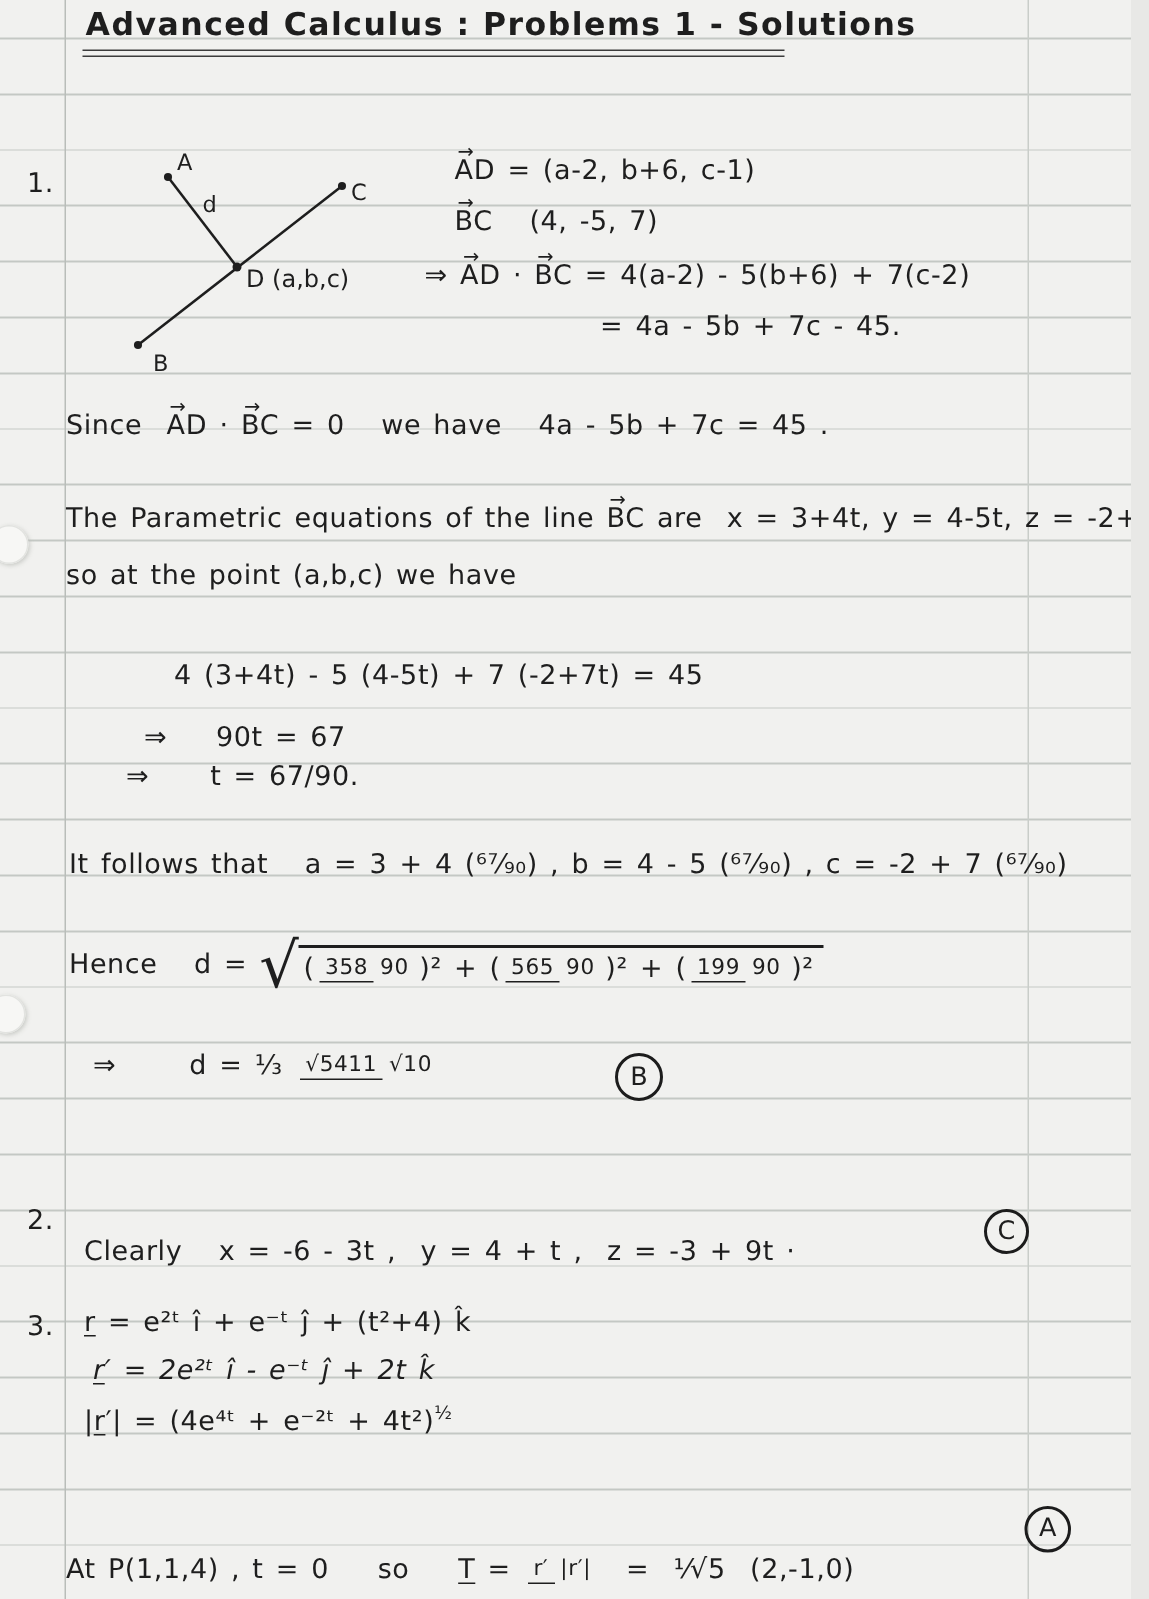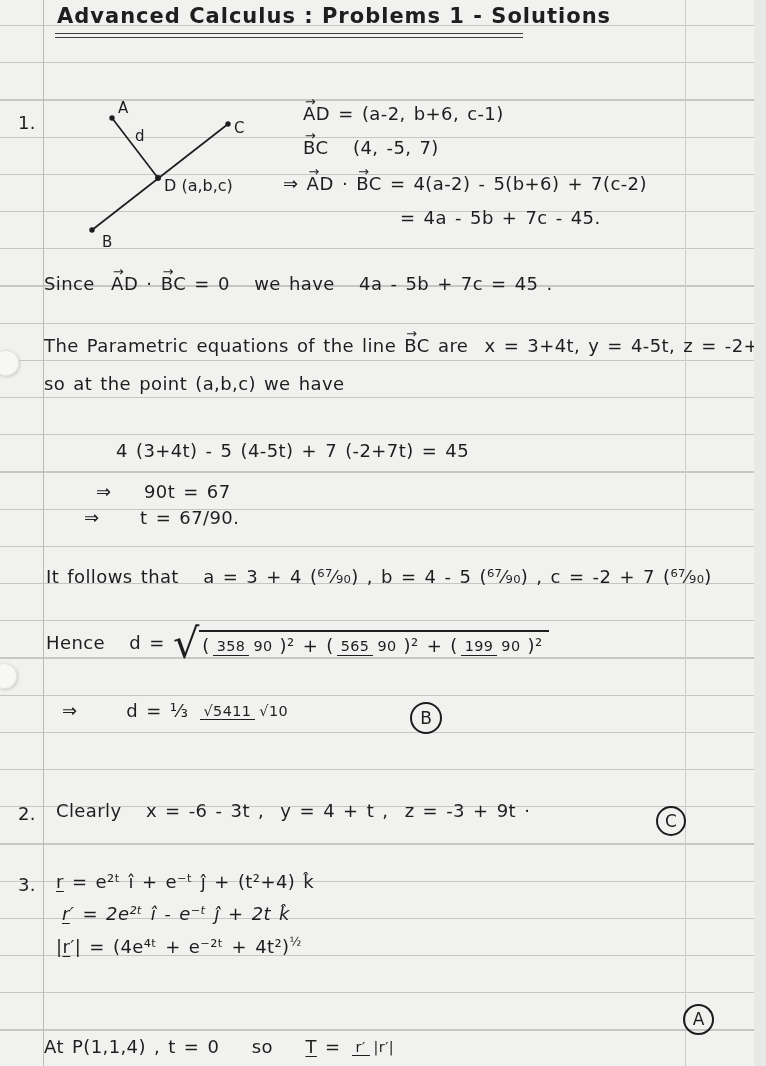--- a/index.html
+++ b/index.html
@@ -114,25 +114,25 @@
       <div class="hl" style="left: 44px; top: 273px;"><span>Since  </span><span class="vec">AD</span><span> · </span><span class="vec">BC</span><span> = 0   we have   4a - 5b + 7c = 45 .</span></div>
       <div class="hl" style="left: 44px; top: 335px;"><span>The Parametric equations of the line </span><span class="vec">BC</span><span> are  x = 3+4t, y = 4-5t, z = -2+7t</span></div>
       <div class="hl" style="left: 44px; top: 373px;"><span>so at the point (a,b,c) we have</span></div>
       <div class="hl" style="left: 116px; top: 440px;"><span>4 (3+4t) - 5 (4-5t) + 7 (-2+7t) = 45</span></div>
       <div class="hl" style="left: 96px; top: 481px;"><span>⇒    90t = 67</span></div>
       <div class="hl" style="left: 84px; top: 507px;"><span>⇒     t = 67/90.</span></div>
       <div class="hl" style="left: 46px; top: 566px; text-align: center;"><span>It follows that   a = 3 + 4 (⁶⁷⁄₉₀) , b = 4 - 5 (⁶⁷⁄₉₀) , c = -2 + 7 (⁶⁷⁄₉₀)</span></div>
       <div class="hl" style="left: 46px; top: 626px;"><span>Hence   d = </span><span class="rad">√</span><span class="ovl"><span>(</span><span class="frac"><span class="fn">358</span><span class="fd">90</span></span><span>)² + (</span><span class="frac"><span class="fn">565</span><span class="fd">90</span></span><span>)² + (</span><span class="frac"><span class="fn">199</span><span class="fd">90</span></span><span>)²</span></span></div>
       <div class="hl" style="left: 62px; top: 700px;"><span>⇒      d = ¹⁄₃ </span><span class="frac"><span class="fn">√5411</span><span class="fd">√10</span></span></div>
       <div class="hl" style="left: 18px; top: 803px;"><span>2.</span></div>
-      <div class="hl" style="left: 56px; top: 800px;"><span>Clearly   x = -6 - 3t ,  y = 4 + t ,  z = -3 + 9t ·</span></div>
+      <div class="hl" style="left: 56px; top: 824px;"><span>Clearly   x = -6 - 3t ,  y = 4 + t ,  z = -3 + 9t ·</span></div>
       <div class="hl" style="left: 18px; top: 874px;"><span>3.</span></div>
       <div class="hl" style="left: 56px; top: 871px;"><span class="ul">r</span><span> = e²ᵗ î + e⁻ᵗ ĵ + (t²+4) k̂</span></div>
       <div class="hl" style="left: 62px; top: 903px; font-style: italic;"><span class="ul">r</span><span>′ = 2e²ᵗ î - e⁻ᵗ ĵ + 2t k̂</span></div>
       <div class="hl" style="left: 56px; top: 935px;"><span>|</span><span class="ul">r</span><span>′| = (4e⁴ᵗ + e⁻²ᵗ + 4t²)</span><span class="sup">½</span></div>
-      <div class="hl" style="left: 44px; top: 1036px;"><span>At P(1,1,4) , t = 0    so    </span><span class="ul">T</span><span> = </span><span class="frac"><span class="fn">r′</span><span class="fd">|r′|</span></span></div>
+      <div class="hl" style="left: 44px; top: 1036px;"><span>At P(1,1,4) , t = 0    so    </span><span class="ul">T</span><span> = </span><span class="frac"><span class="fn">r′</span><span class="fd">|r′|</span></span><span>  =  ¹⁄√5  (2,-1,0)</span></div>
     </div>
 
   <div class="badge b1">B</div>
   <div class="badge b2">C</div>
   <div class="badge b3">A</div>
 
 </div>
 
 </body></html>

